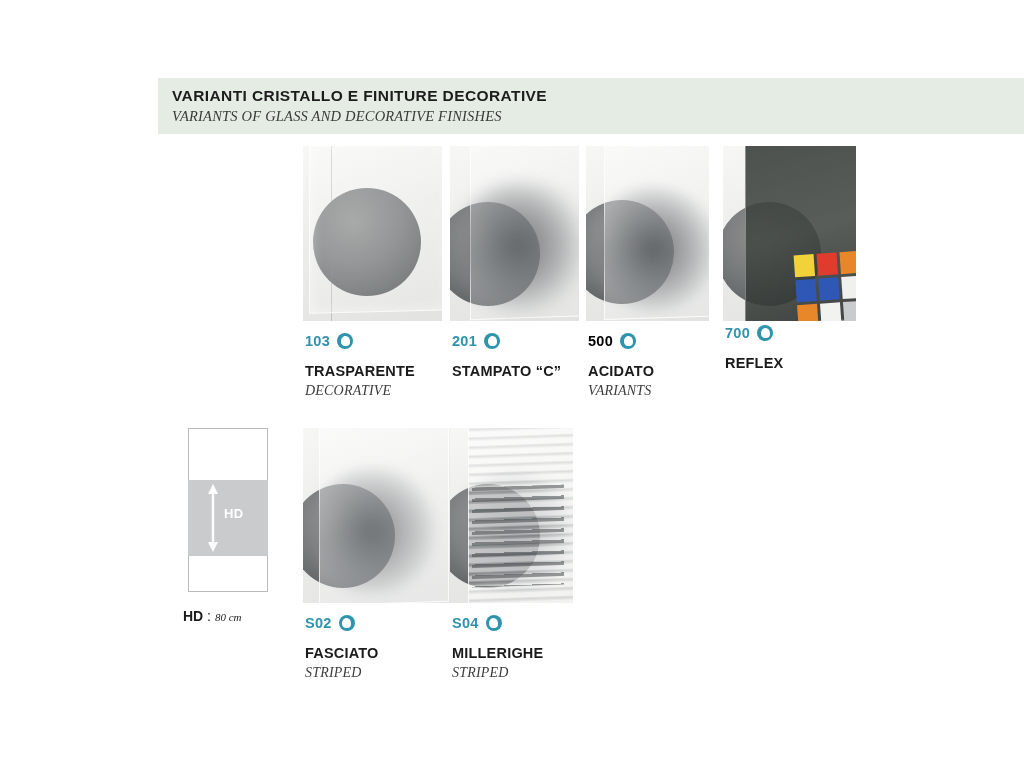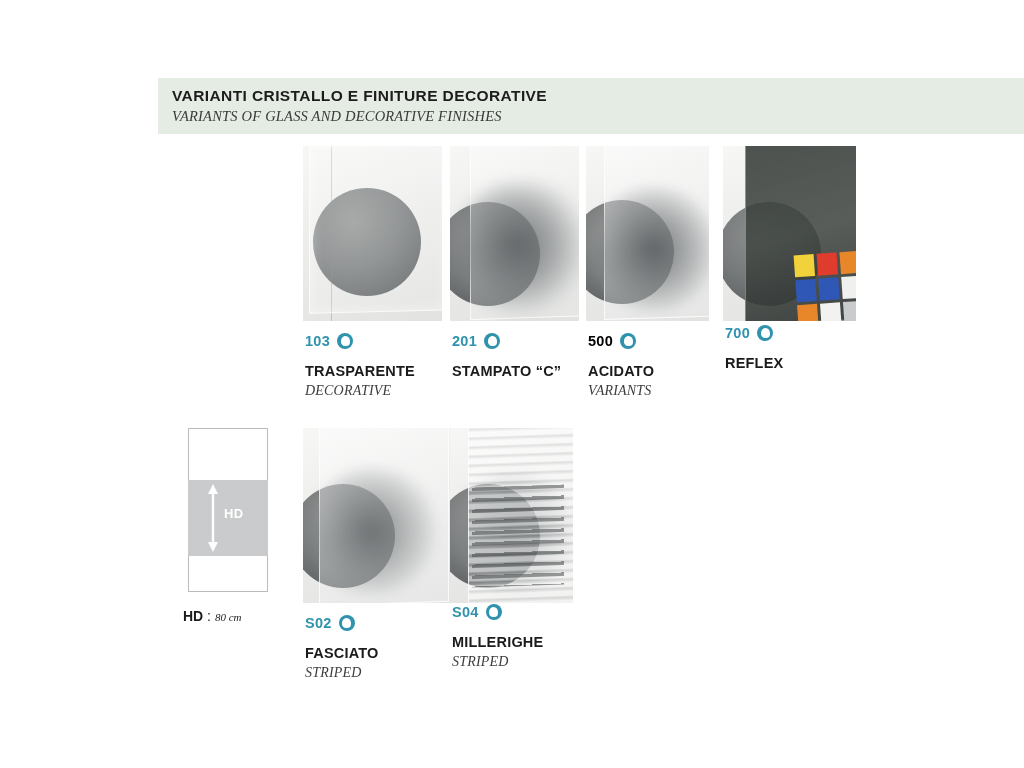--- a/index.html
+++ b/index.html
@@ -316,21 +316,21 @@
   </div>
 
   <div class="card" style="left:450px;top:428px;width:123px;">
     <div class="tile s04">
       <div class="photo-bg"></div>
       <div class="sphere"></div>
       <div class="blur"></div>
       <div class="pane"></div>
       <div class="stripes-dark"></div>
     </div>
-    <div class="caption" style="position:relative;margin-top:1px;">
+    <div class="caption" style="position:relative;margin-top:12px;">
       <div class="code-row">
         <span class="code" style="color: rgb(47, 147, 173);">S04</span>
         <span class="ring" style="background: rgb(47, 147, 173);"></span>
       </div>
       <div class="name">MILLERIGHE</div>
       <div class="name-en">STRIPED</div>
     </div>
   </div>
 
 </div>

